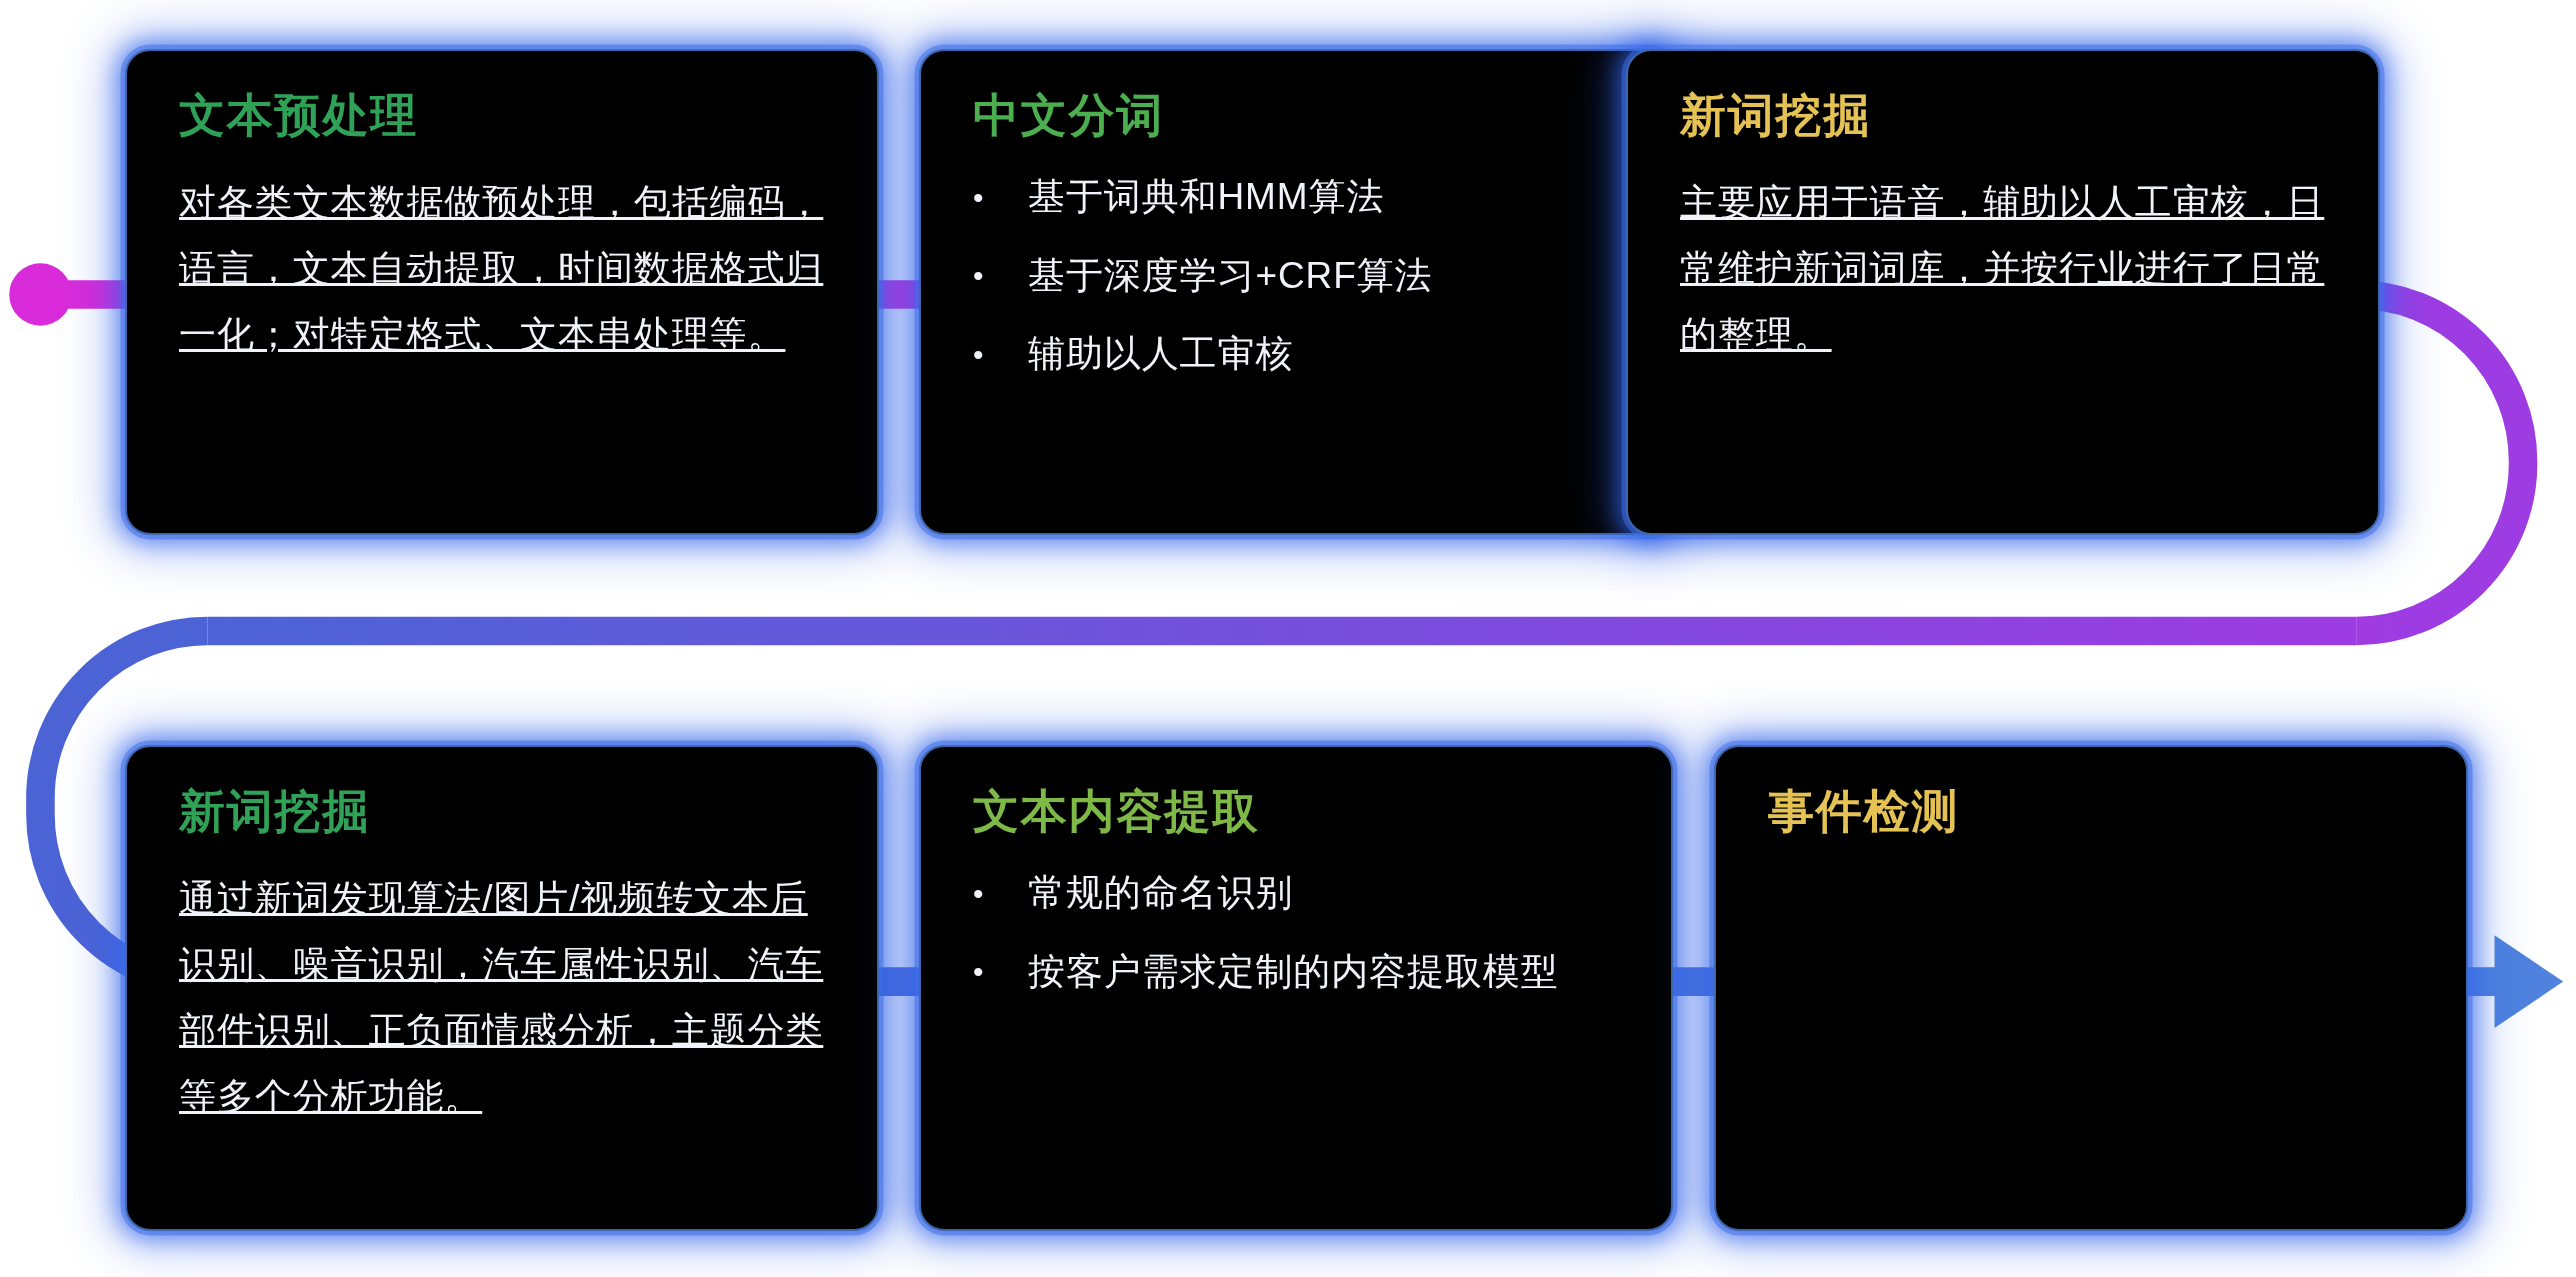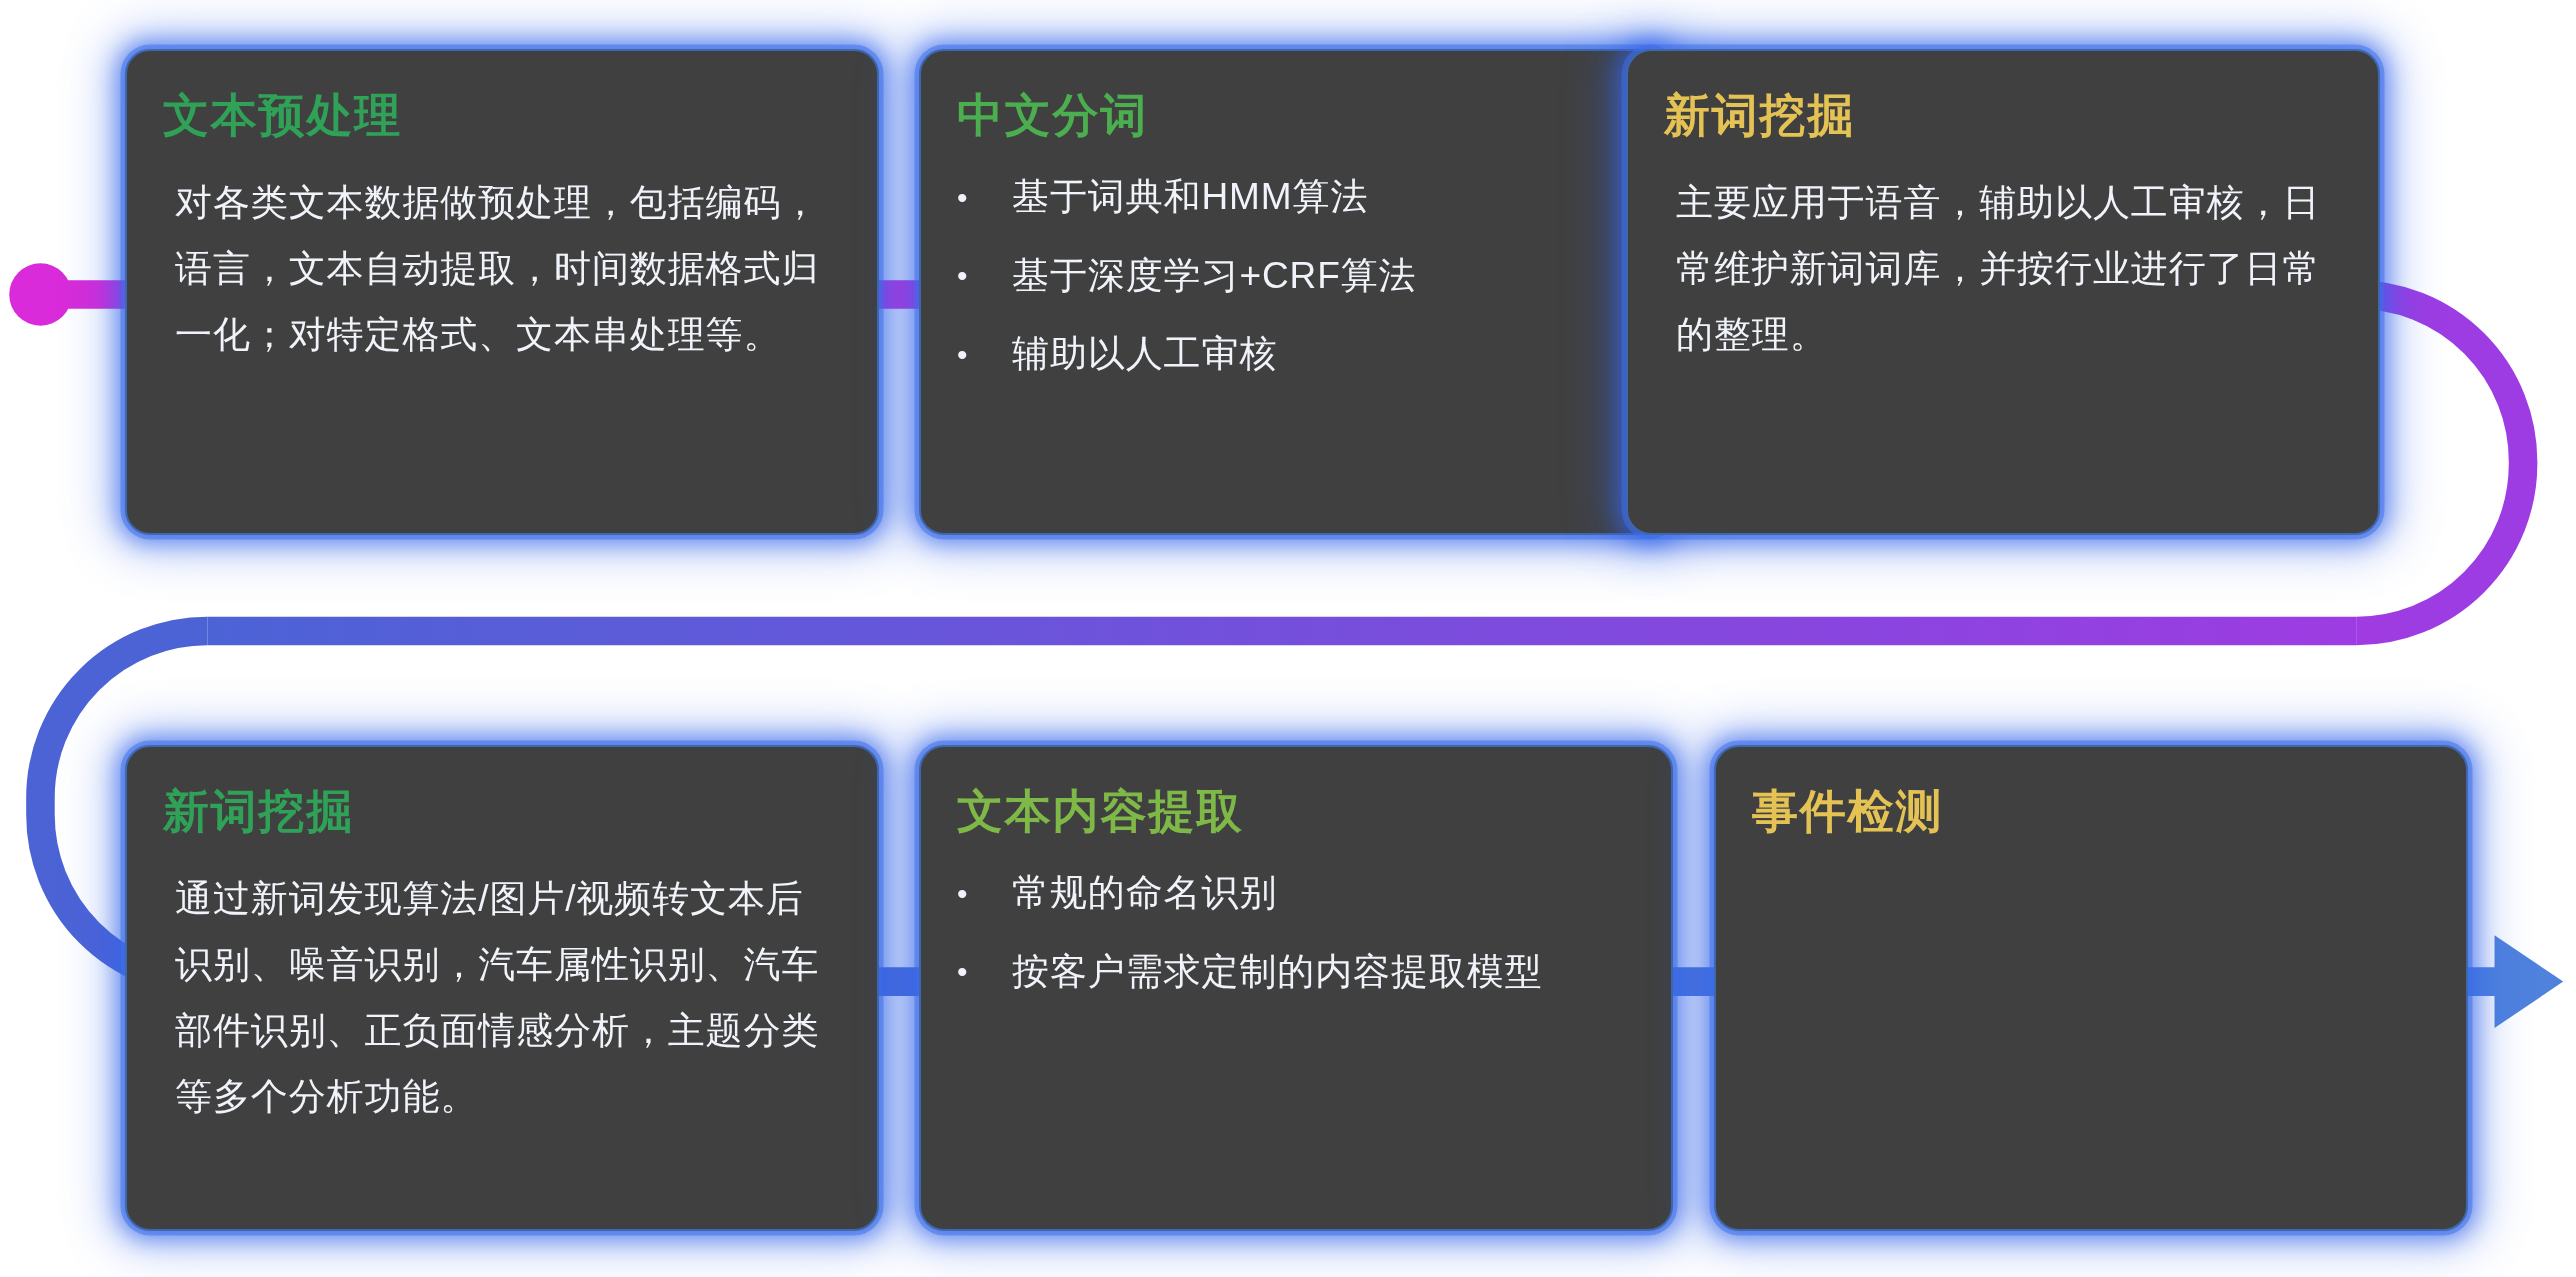--- a/index.html
+++ b/index.html
@@ -10,24 +10,24 @@
     overflow: hidden;
   }
   .stage { position: relative; width: 2576px; height: 1277px; }
 
   .pipeline-svg { position: absolute; left: 0; top: 0; z-index: 0; }
 
   .card {
     position: absolute;
     width: 754px; height: 486px;
     box-sizing: border-box;
-    background: #404040;
+    background: #000000;
     border: 2.7px solid #3d67ae;
     border-radius: 25px;
-    padding: 37px 36px;
+    padding: 37px 52px;
     z-index: 2;
     box-shadow:
       0 0 0 4.5px rgba(62,110,229,0.50),
       0 0 21.4px 9px rgba(52,102,235,0.65),
       0 0 46px 19.6px rgba(52,102,235,0.30);
   }
   .c0 { left: 125px;  top: 49px; }
   .c1 { left: 919px; top: 49px; }
   .c2 { left: 1626px; top: 49px; }
   .c3 { left: 125px;  top: 745px; }
@@ -40,25 +40,26 @@
     font-weight: bold;
     line-height: 1.2;
     letter-spacing: 1.8px;
   }
   .t-green { color: #2fa258; }
   .t-leaf  { color: #4bae4f; }
   .t-lime  { color: #7eb948; }
   .t-gold  { color: #e4c253; }
 
   .card-body {
-    margin: 12px;
+    margin: 0;
     font-size: 37px;
     line-height: 1.78;
     letter-spacing: 0.9px;
     color: #f0f4fa;
+    text-decoration: underline;
   }
 
   .card-bullets { margin: 12.5px 0 0 0; padding: 0; list-style: none; }
   .bullet-item {
     display: flex;
     align-items: flex-start;
     font-size: 37px;
     line-height: 1.45;
     letter-spacing: 0.9px;
     color: #f0f4fa;

